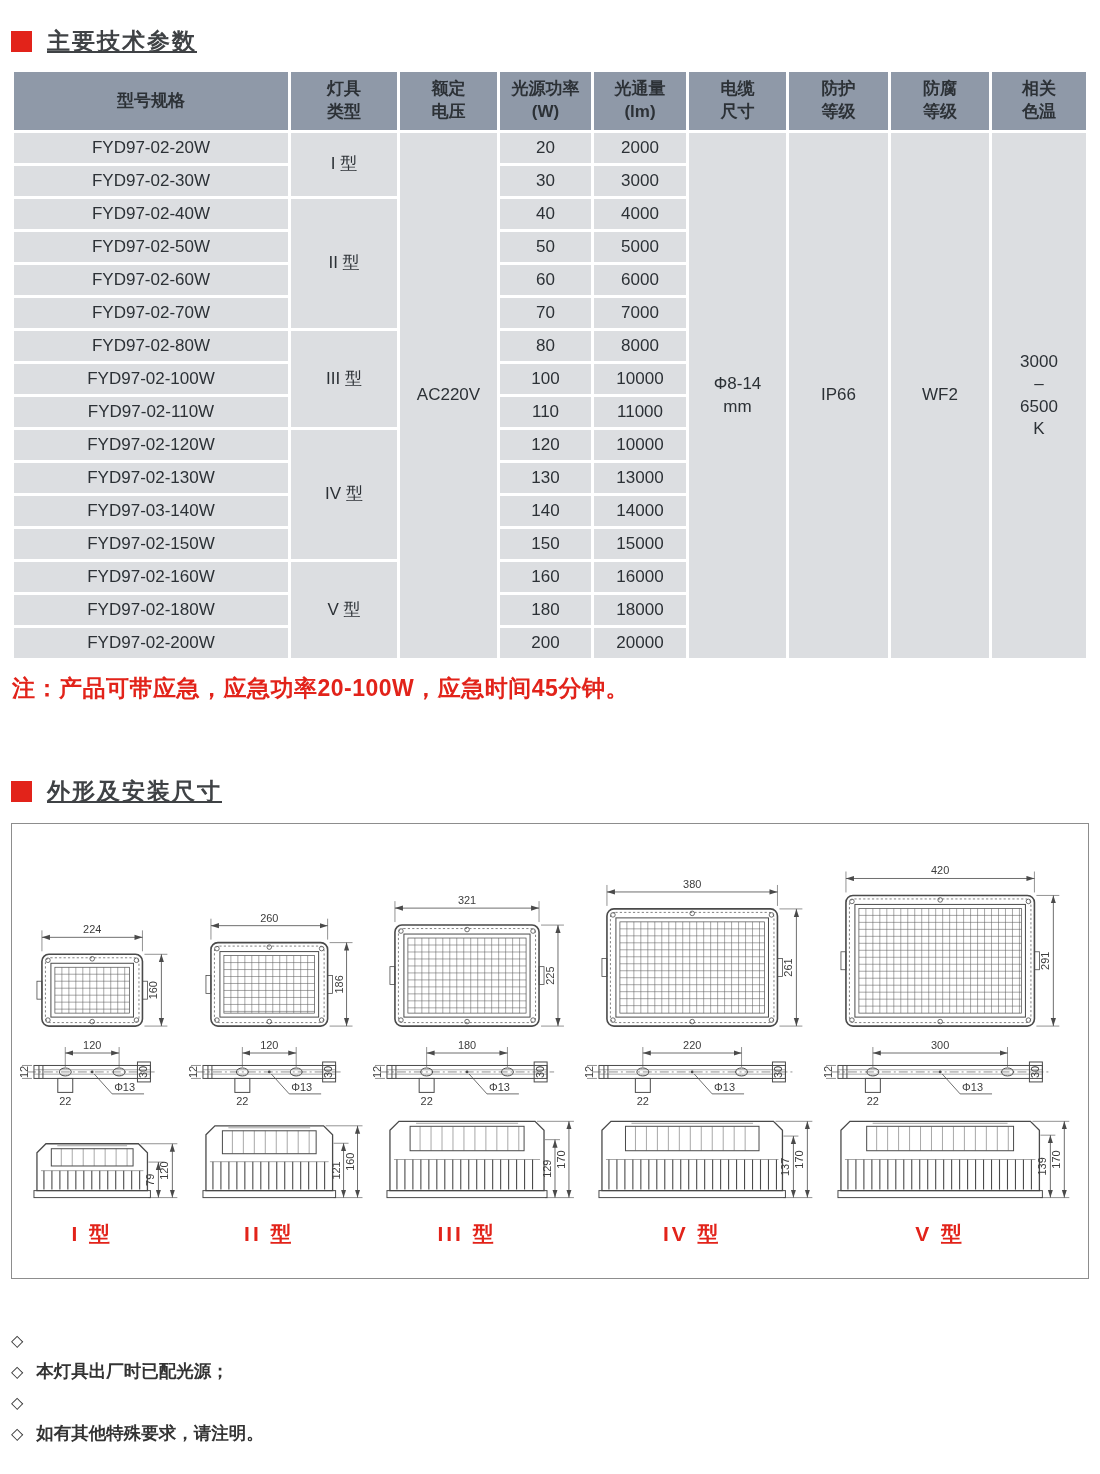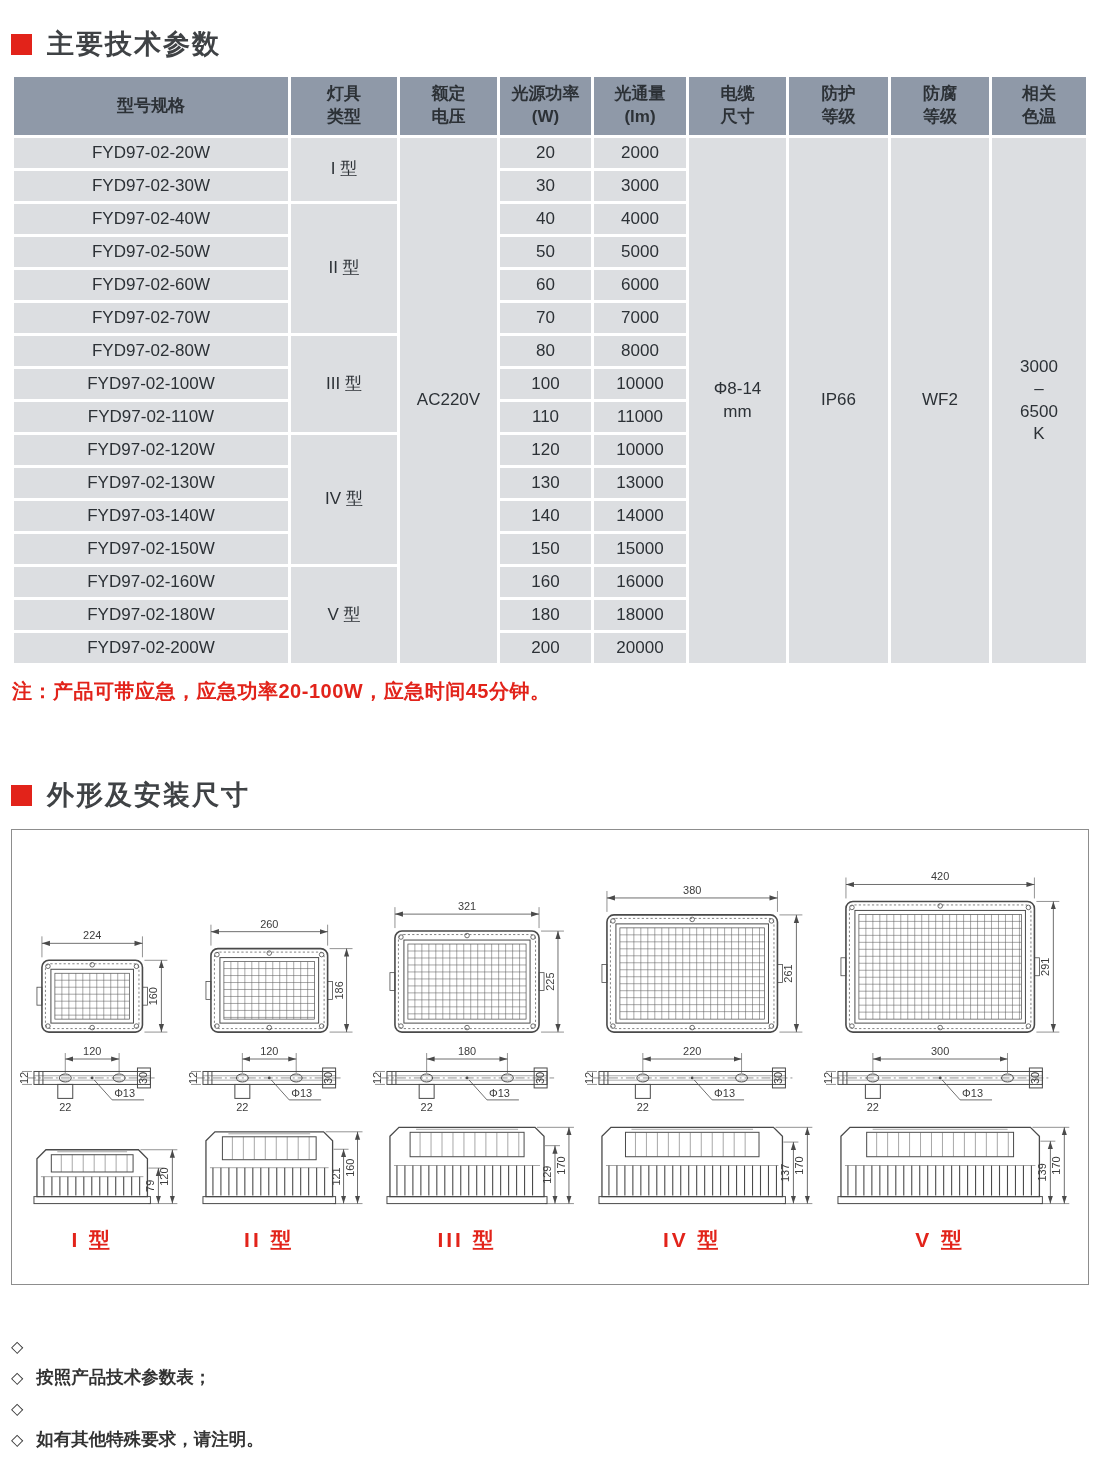--- a/index.html
+++ b/index.html
@@ -1,24 +1,24 @@
 <!DOCTYPE html>
 <html style="--accent: #e2231a; --thbg: #8f99a8; --tdbg: #dcdee1;"><head>
 <meta charset="utf-8">
 <style>
   html,body{margin:0;padding:0;background:#fff;}
   body{width:1100px;font-family:"Liberation Sans","DejaVu Sans",sans-serif;color:#333;}
   .page{width:1100px;box-sizing:border-box;padding:26px 11px 30px;}
   .sec-h{display:flex;align-items:center;gap:15px;}
   .redsq{width:21px;height:21px;background:var(--accent,#e2231a);flex:0 0 auto;}
-  .sec-title{margin:0;font-size:27px;font-weight:700;color:#3f4245;letter-spacing:2px;}
+  .sec-title{margin:0;font-size:23px;font-weight:700;color:#3f4245;letter-spacing:2px;text-decoration:underline;}
   .ptable{border-collapse:separate;border-spacing:3px;table-layout:fixed;margin-top:12px;}
   .ptable th{background:var(--thbg,#8f99a8);color:#2c3136;font-size:17px;font-weight:700;height:58px;white-space:pre-line;line-height:1.35;padding:0 2px;text-align:center;}
   .ptable td{background:var(--tdbg,#dcdee1);color:#2c3136;font-size:17px;text-align:center;height:30px;white-space:pre-line;line-height:1.3;padding:0 2px;}
-  .note{color:var(--accent,#e2231a);font-size:20px;font-weight:700;margin:12px 0 0 1px;letter-spacing:.5px;}
+  .note{color:var(--accent,#e2231a);font-size:23px;font-weight:700;margin:12px 0 0 1px;letter-spacing:.5px;}
   .sec2{margin-top:72px;}
   .sec3{margin-top:46px;}
   .draw-box{margin-top:16px;border:1px solid #8d8d8d;display:flex;justify-content:space-between;align-items:flex-start;padding:30px 8px 22px;background:#fff;}
   .order-list{margin-top:20px;}
   .order-item{display:flex;align-items:baseline;gap:13px;font-size:17.5px;font-weight:700;color:#333;line-height:31px;}
   .order-bullet{font-size:16px;font-weight:400;}
   
   .ln{stroke:#4a4a4a;fill:none;stroke-width:1;}
   .thin{stroke:#606060;stroke-width:.55;fill:none;}
   .dim{stroke:#4a4a4a;stroke-width:.8;fill:none;}
@@ -843,21 +843,21 @@
       </div>
   </section>
 
   <section class="sec3">
     <div class="order-list" id="ordering-list">
         <div class="order-item">
           <span class="order-bullet">◇</span>
         </div>
         <div class="order-item">
           <span class="order-bullet">◇</span>
-          <span>按照产品技术参数表；</span>
+          <span>本灯具出厂时已配光源；</span>
         </div>
         <div class="order-item">
           <span class="order-bullet">◇</span>
         </div>
         <div class="order-item">
           <span class="order-bullet">◇</span>
           <span>如有其他特殊要求，请注明。</span>
         </div>
       </div>
   </section>

